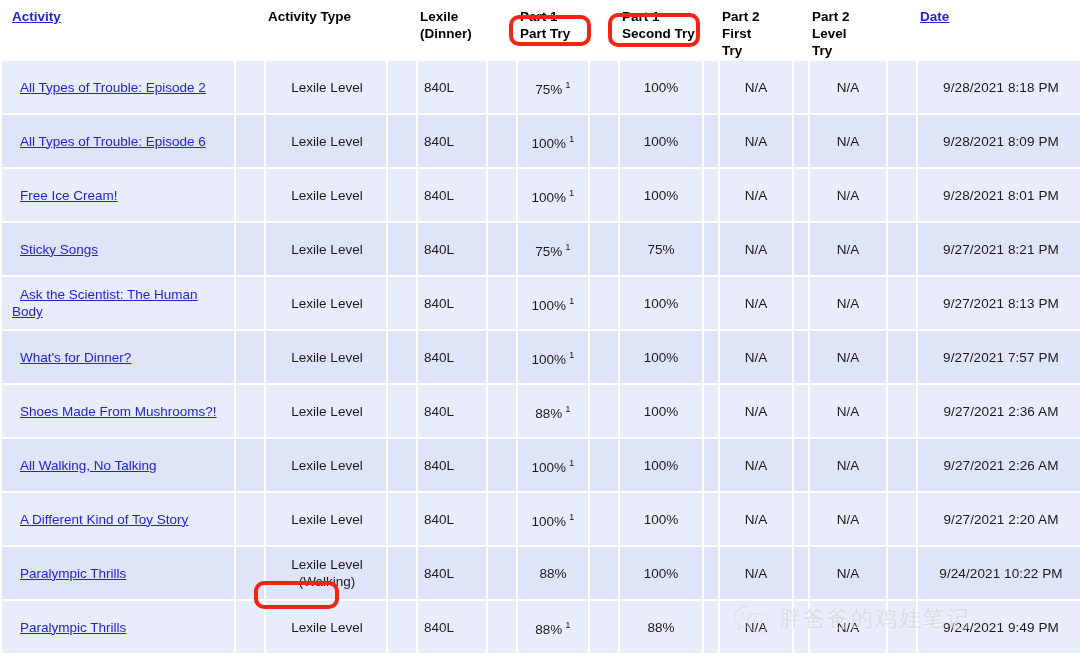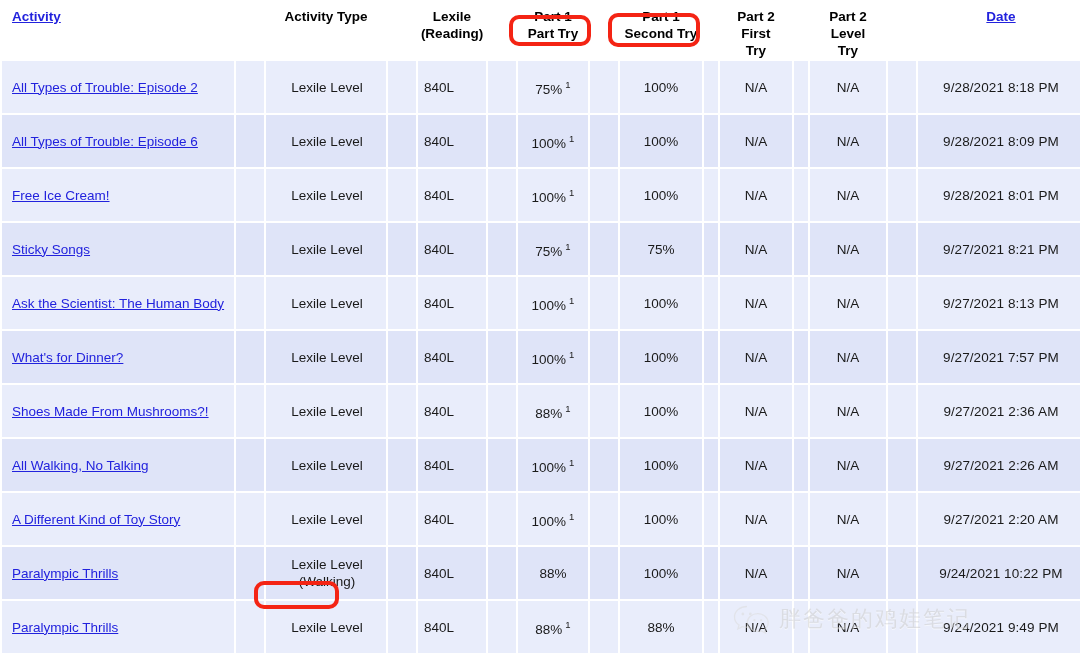--- a/index.html
+++ b/index.html
@@ -45,21 +45,21 @@
   col.c-gap6       { width: 14px; }
   col.c-p2s        { width: 76px; }
   col.c-gap7       { width: 28px; }
   col.c-date       { width: 166px; }
 
   thead th {
     background: #ffffff;
     color: #000000;
     font-size: 13.5px;
     font-weight: bold;
-    text-align: center;
+    text-align: left;
     vertical-align: top;
     padding: 6px 2px 0 2px;
     height: 48px;
     line-height: 17px;
     box-sizing: border-box;
   }
   thead th.left { text-align: left; padding-left: 10px; }
   thead th.blank { background: #ffffff; }
 
   thead th a, .link {
@@ -96,20 +96,21 @@
     text-align: center;
     white-space: nowrap;
     letter-spacing: 0.1px;
   }
 
   a.activity-link {
     color: #2222dd;
     text-decoration: underline;
     font-size: 13.5px;
     line-height: 17px;
+    margin-left: 8px;
   }
 
   sup.footmark {
     font-size: 9.5px;
     vertical-align: super;
     margin-left: 3px;
     color: #1a1a1a;
   }
 
   
@@ -173,21 +174,21 @@
     <thead>
       <tr>
         <th class="left">
           <span class="link">Activity</span>
         </th>
         <th class="blank"></th>
         <th>Activity Type</th>
         <th class="blank"></th>
         <th>
           <div>Lexile</div>
-          <div>(Reading)</div>
+          <div>(Dinner)</div>
         </th>
         <th class="blank"></th>
         <th>
           <div>Part 1</div>
           <div>Part Try</div>
         </th>
         <th class="blank"></th>
         <th>
           <div>Part 1</div>
           <div>Second Try</div>

